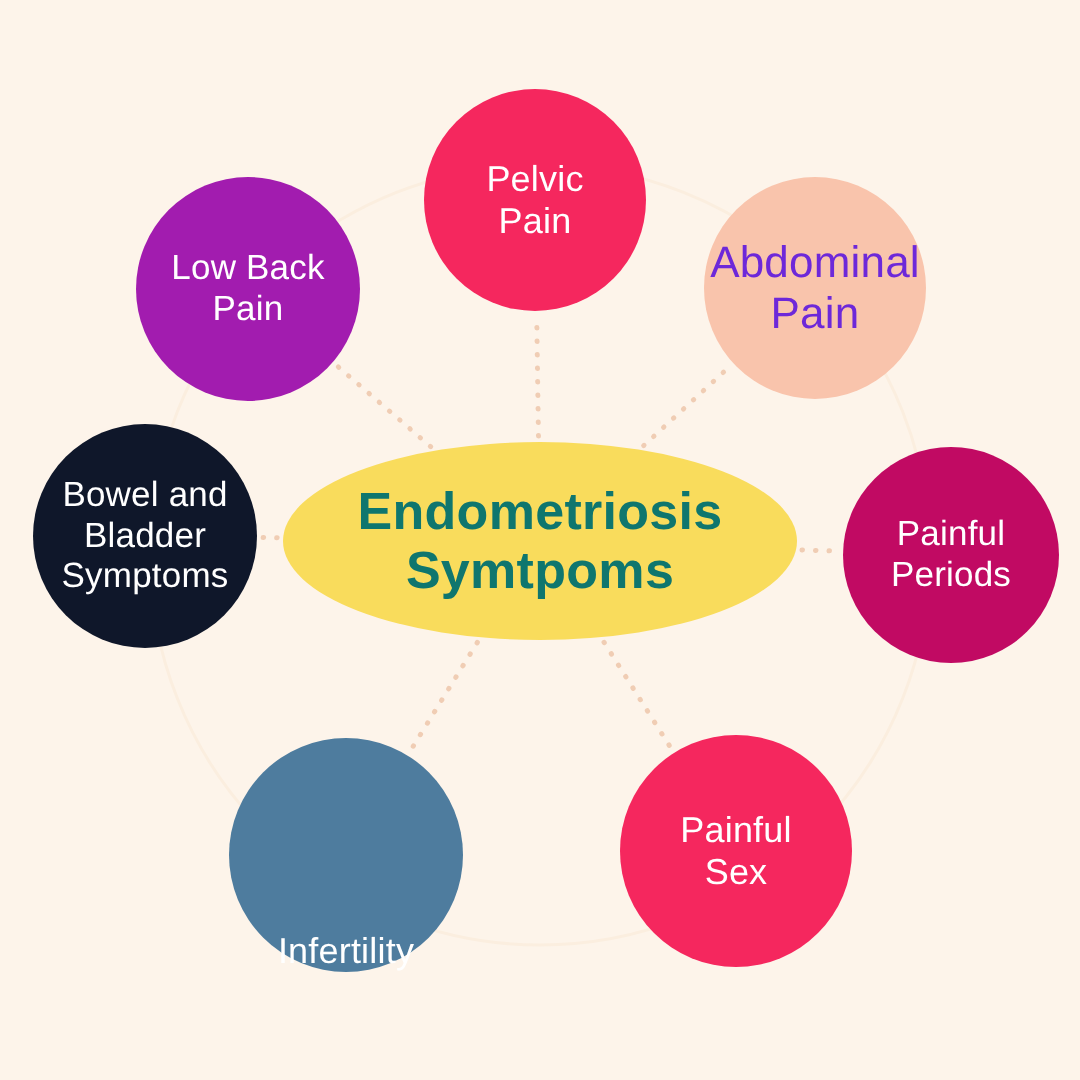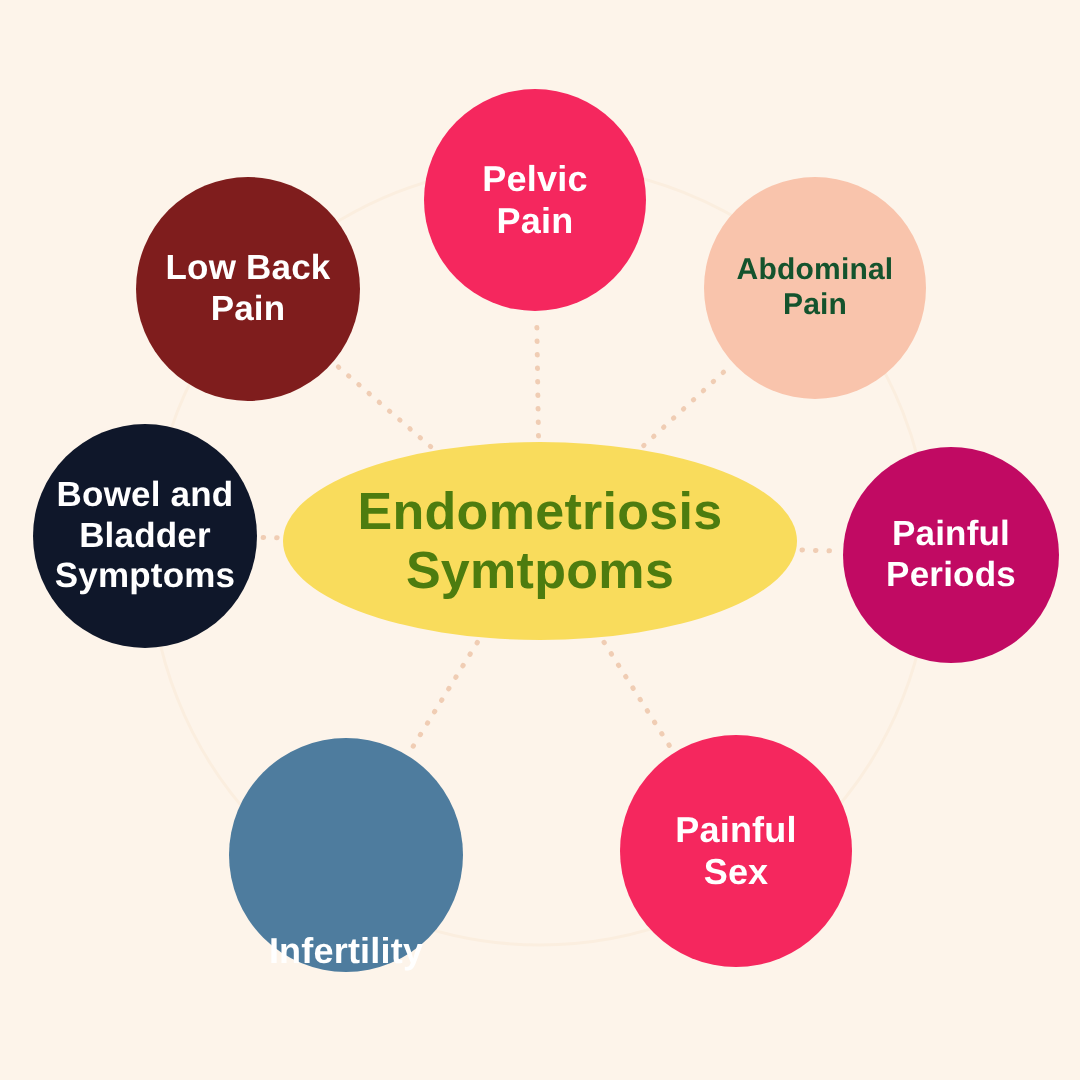--- a/index.html
+++ b/index.html
@@ -29,21 +29,21 @@
     position: absolute;
     border-radius: 50%;
     display: flex;
     align-items: center;
     justify-content: center;
     text-align: center;
     box-sizing: border-box;
   }
   .node-label {
     color: #FFFFFF;
-    font-weight: bold;
+    font-weight: normal;
     font-size: 34px;
     line-height: 1.16;
     letter-spacing: 0.2px;
     white-space: pre-line;
     text-rendering: geometricPrecision;
   }
   #center-node {
     position: absolute;
     border-radius: 50%;
     display: flex;
@@ -76,48 +76,48 @@
         <line x1="643.6745015823437" y1="445.6194585442438" x2="728.896071623866" y2="367.21561410604335" stroke="#F0CDB4" stroke-width="5" stroke-linecap="round" stroke-dasharray="0.5 13"></line>
         <line x1="801.99759549567" y1="549.9244923039888" x2="837.0660799260576" y2="551.1190392188925" stroke="#F0CDB4" stroke-width="5" stroke-linecap="round" stroke-dasharray="0.5 13"></line>
         <line x1="604.022190575793" y1="642.259587135183" x2="670.8028022355979" y2="747.8819831277315" stroke="#F0CDB4" stroke-width="5" stroke-linecap="round" stroke-dasharray="0.5 13"></line>
         <line x1="477.34277255500444" y1="642.4142753491165" x2="410.64981331464475" y2="750.3606114391832" stroke="#F0CDB4" stroke-width="5" stroke-linecap="round" stroke-dasharray="0.5 13"></line>
         <line x1="277.13912213953523" y1="537.6726471156903" x2="262.99054752271485" y2="537.4935512344647" stroke="#F0CDB4" stroke-width="5" stroke-linecap="round" stroke-dasharray="0.5 13"></line>
         <line x1="430.70499398876564" y1="446.6769126204416" x2="337.33262515918693" y2="366.09527924696954" stroke="#F0CDB4" stroke-width="5" stroke-linecap="round" stroke-dasharray="0.5 13"></line>
       </g>
   </svg>
 
   <div id="center-node" style="left: 283px; top: 442px; width: 514px; height: 198px; background: rgb(249, 220, 92);">
-    <span id="center-label" style="color: #4d7c0f;">Endometriosis
+    <span id="center-label" style="color: #0f766e;">Endometriosis
 Symtpoms</span>
   </div>
 
   <div id="nodes-layer">
       <div class="node" style="left: 424px; top: 89px; width: 222px; height: 222px; background: rgb(245, 39, 94);">
         <span class="node-label" style="color: rgb(255, 255, 255); font-size: 36px;">Pelvic
 Pain</span>
       </div>
       <div class="node" style="left: 704px; top: 177px; width: 222px; height: 222px; background: rgb(249, 196, 172);">
-        <span class="node-label" style="color: #14532d; font-size: 30px;">Abdominal
+        <span class="node-label" style="color: #6d28d9; font-size: 44px;">Abdominal
 Pain</span>
       </div>
       <div class="node" style="left: 843px; top: 447px; width: 216px; height: 216px; background: rgb(193, 10, 99);">
         <span class="node-label" style="color: rgb(255, 255, 255); font-size: 35px;">Painful
 Periods</span>
       </div>
       <div class="node" style="left: 620px; top: 735px; width: 232px; height: 232px; background: rgb(245, 39, 94);">
         <span class="node-label" style="color: rgb(255, 255, 255); font-size: 36px;">Painful
 Sex</span>
       </div>
       <div class="node" style="left: 229px; top: 738px; width: 234px; height: 234px; background: rgb(78, 124, 158); align-items: flex-end;">
         <span class="node-label" style="color: rgb(255, 255, 255); font-size: 36px;">Infertility</span>
       </div>
       <div class="node" style="left: 33px; top: 424px; width: 224px; height: 224px; background: #0f172a;">
         <span class="node-label" style="color: rgb(255, 255, 255); font-size: 35px;">Bowel and
 Bladder
 Symptoms</span>
       </div>
-      <div class="node" style="left: 136px; top: 177px; width: 224px; height: 224px; background: #7f1d1d;">
+      <div class="node" style="left: 136px; top: 177px; width: 224px; height: 224px; background: #a21caf;">
         <span class="node-label" style="color: rgb(255, 255, 255); font-size: 35px;">Low Back
 Pain</span>
       </div>
     </div>
 
 </div>
 
 </body></html>

